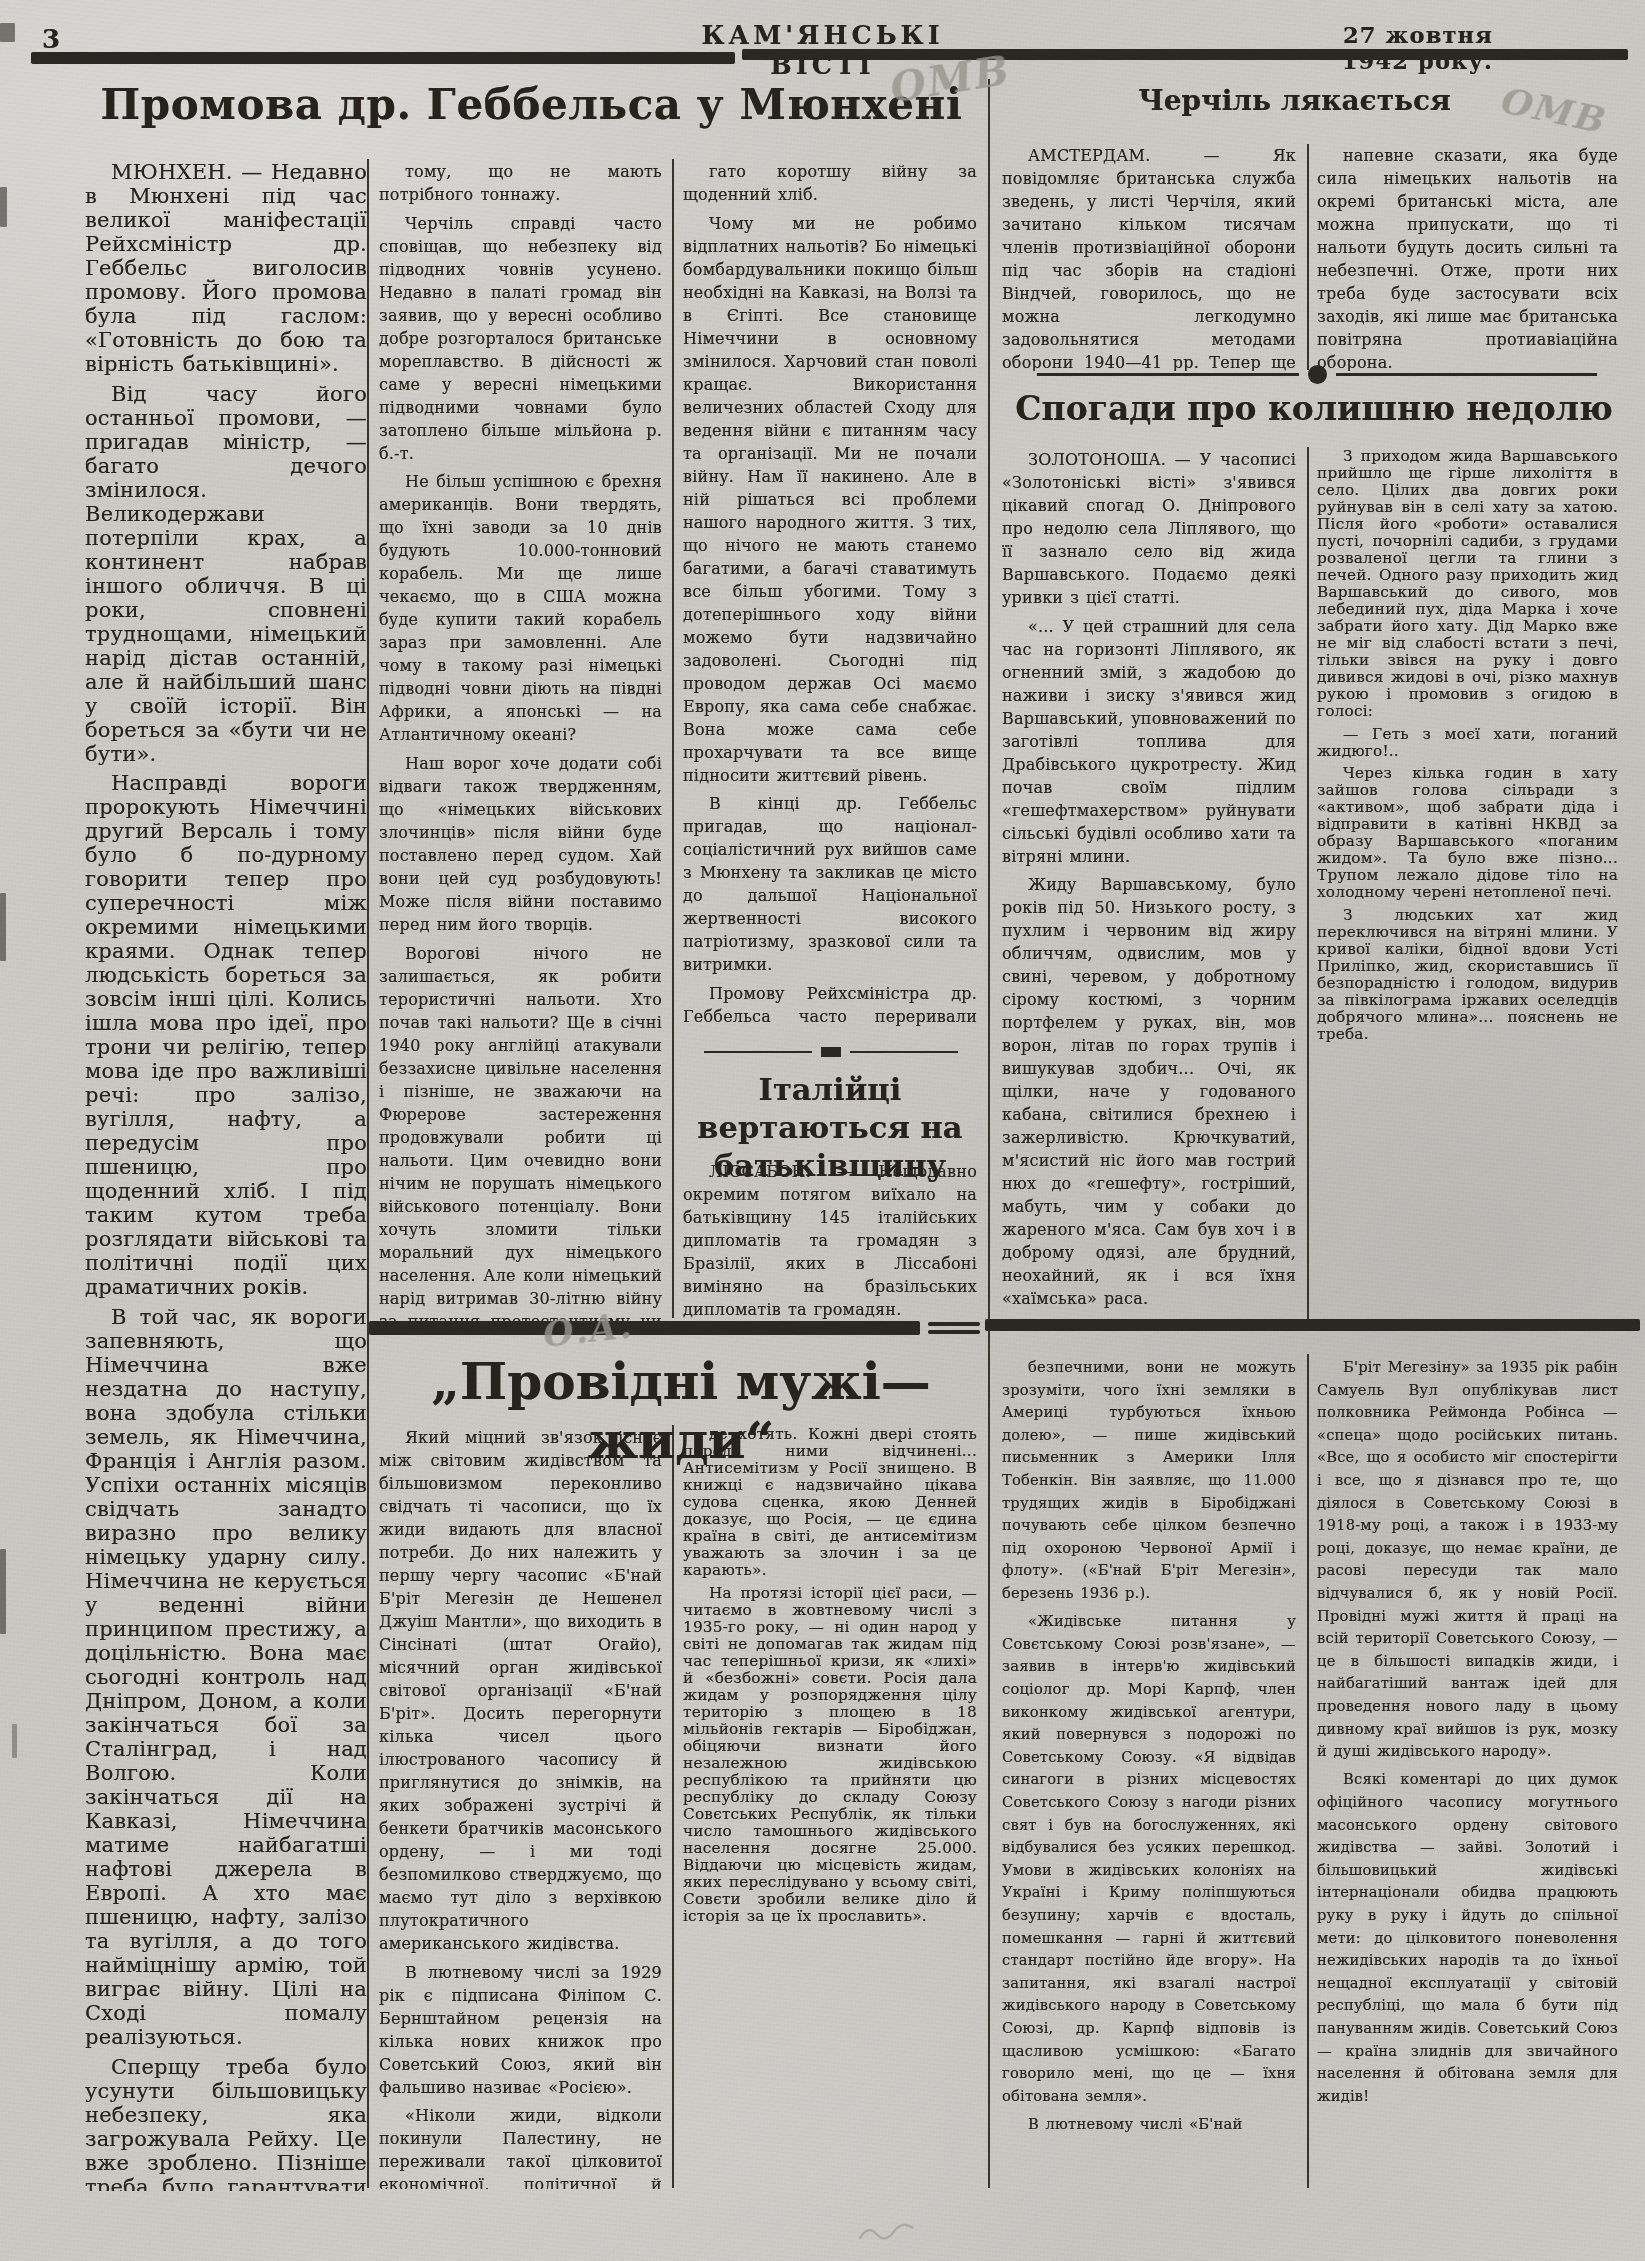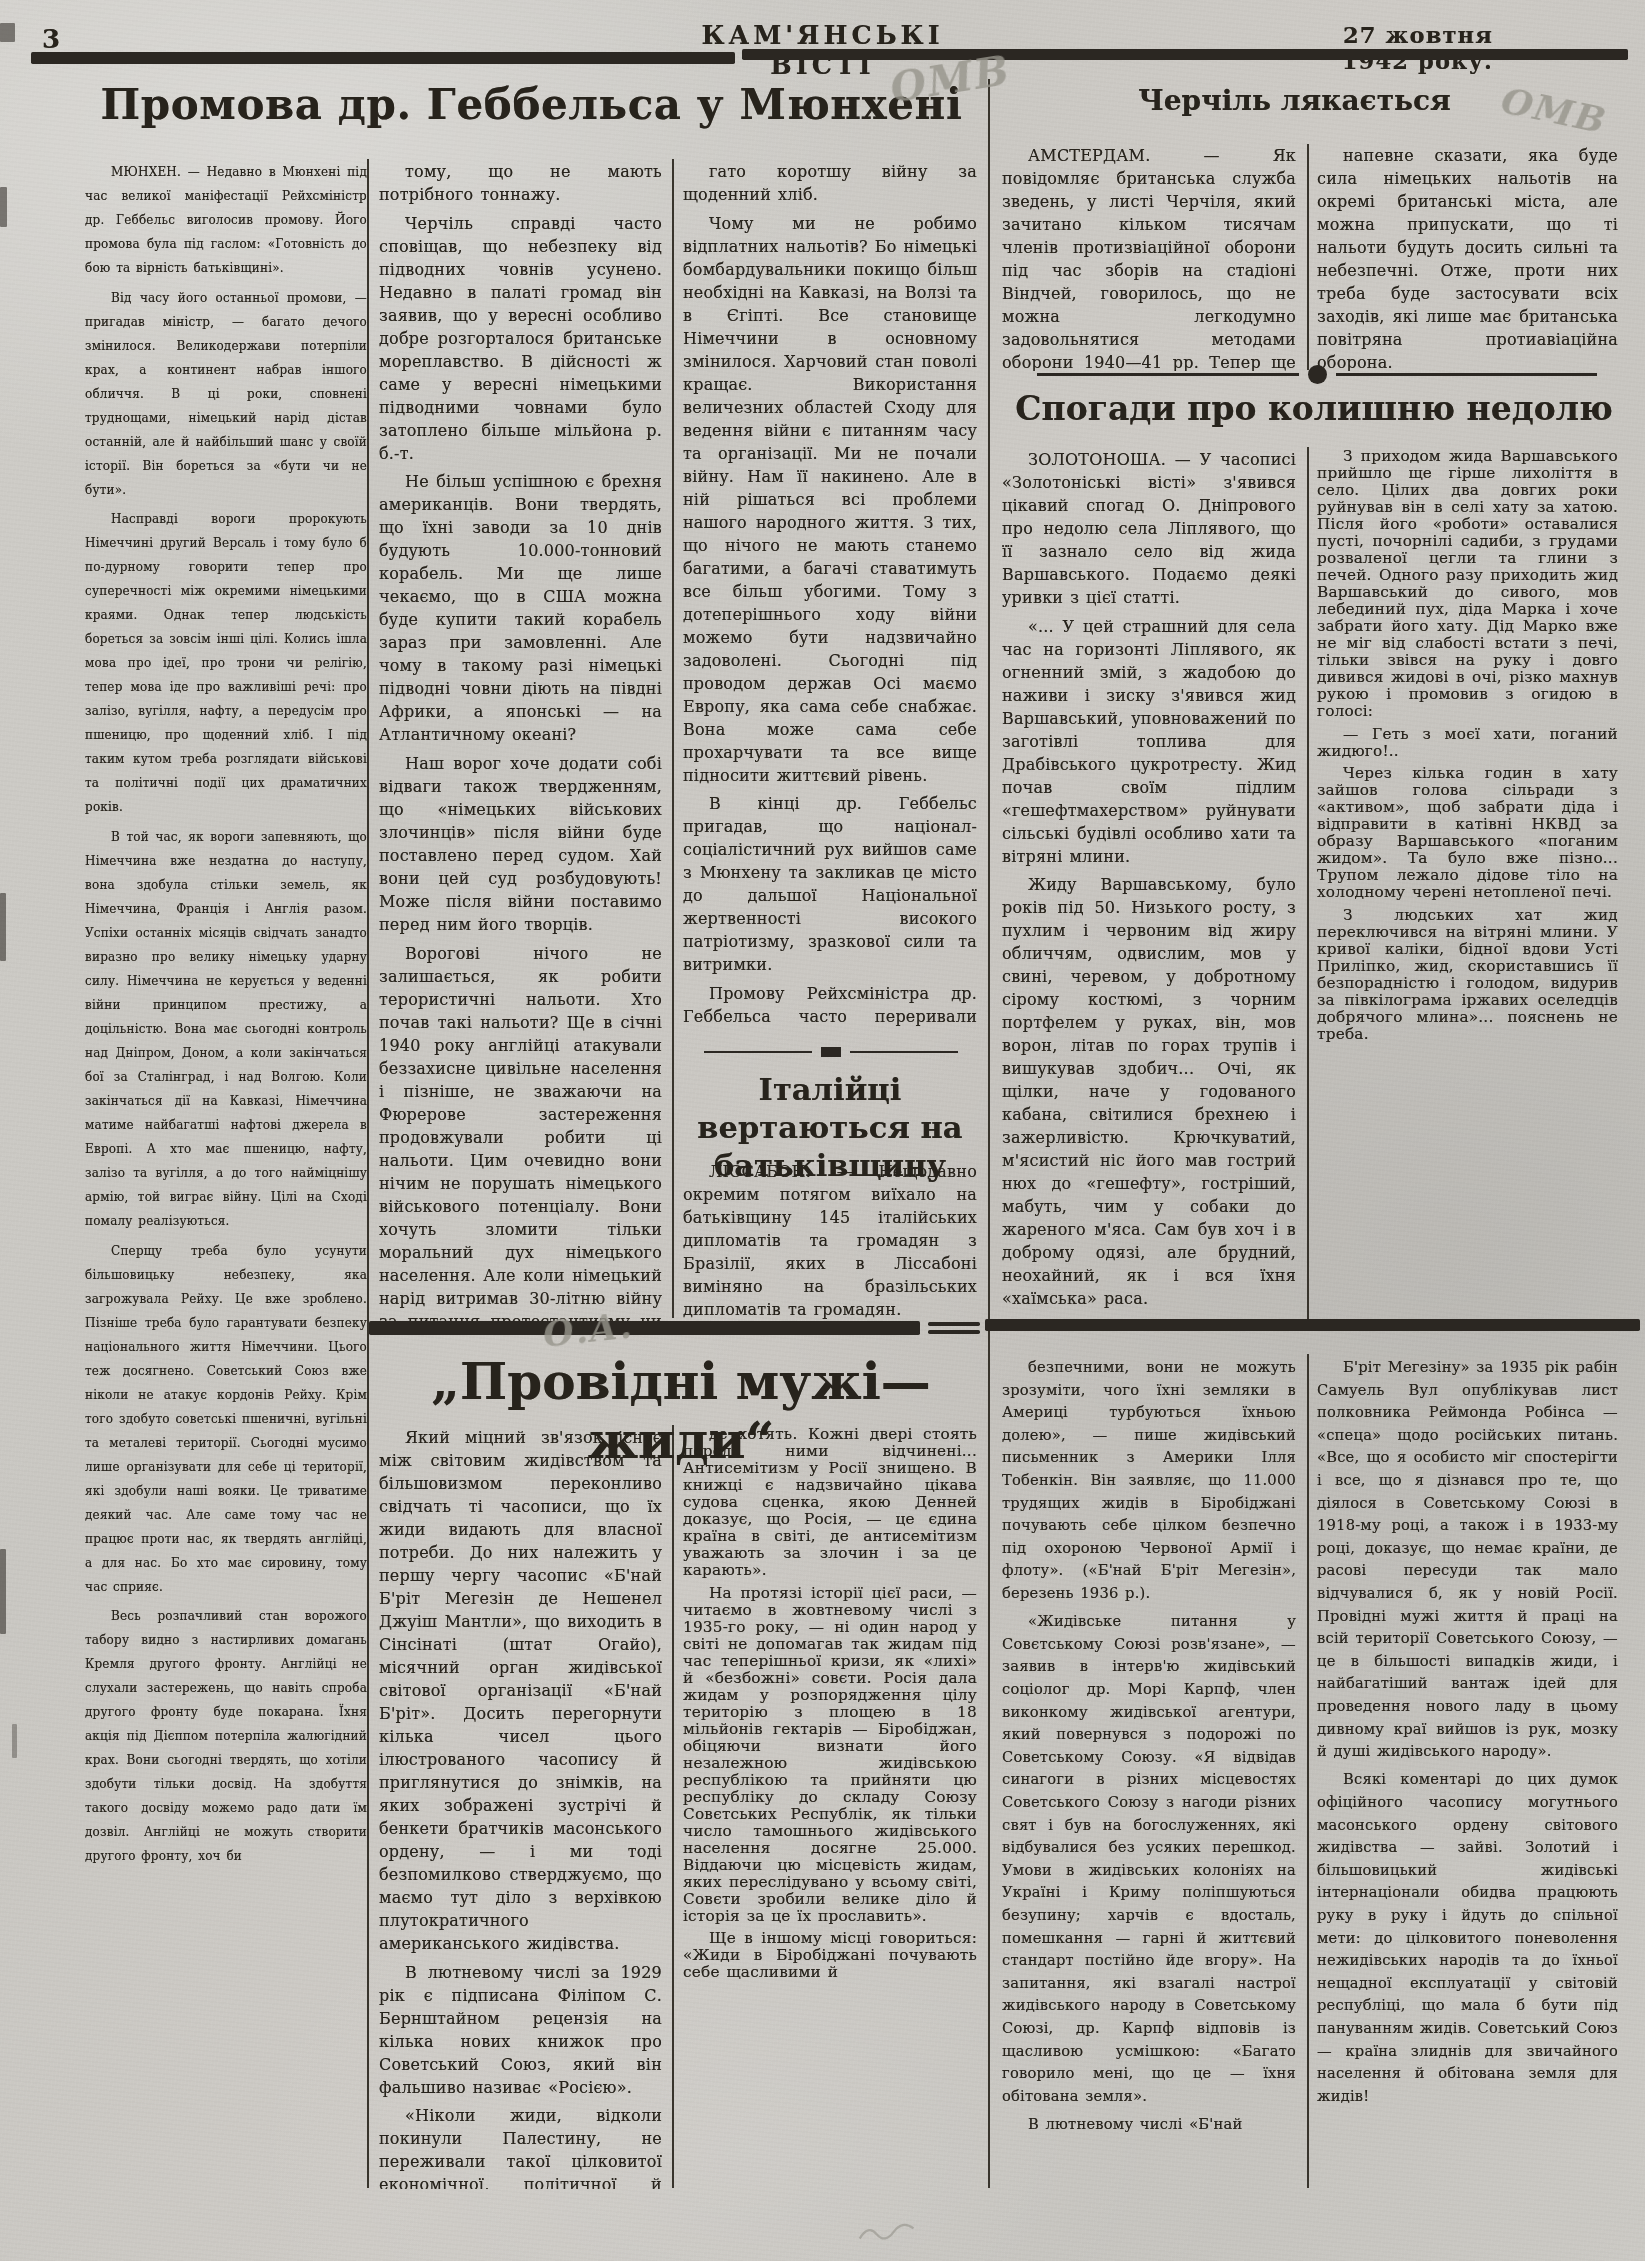--- a/index.html
+++ b/index.html
@@ -13,21 +13,21 @@
   #page::before{content:"";position:absolute;inset:0;pointer-events:none;
     background:
       repeating-linear-gradient(6deg, rgba(0,0,0,.014) 0 1.7px, transparent 1.7px 4.5px),
       repeating-linear-gradient(96deg, rgba(255,255,255,.03) 0 1.1px, transparent 1.1px 3.4px);}
   .abs{position:absolute;}
   .ink{color:#27231c;text-shadow:0 0 0.6px rgba(40,34,26,.55);}
   .b{font-weight:bold;}
   .ctr{text-align:center;}
   .col{position:absolute;text-align:justify;overflow:hidden;letter-spacing:0.2px;word-spacing:1.7px;}
   .col p{margin:0 0 5.7px 0;text-indent:26px;}
-  .f30{font-size:12px;line-height:24px;}
+  .f30{font-size:21px;line-height:24px;}
   .f28{font-size:16px;line-height:23px;}
   .f27{font-size:15.3px;line-height:17px;}
   .f26{font-size:14.7px;line-height:22.6px;}
   .rule-h{position:absolute;background:#2b2722;filter:blur(0.4px);border-radius:1.7px;}
   .rule-v{position:absolute;width:2.3px;background:#38342c;filter:blur(0.3px);}
   .orn{position:absolute;display:flex;align-items:center;gap:9px;}
   .orn .ln{height:2.8px;background:#2b2722;flex:1;filter:blur(0.2px);}
   .orn .sq{width:20.4px;height:10.2px;background:#2b2722;}
   .orn .dot{width:19px;height:19px;border-radius:50%;background:#2b2722;}
   .hand{position:absolute;font-style:italic;font-weight:bold;color:#97958c;opacity:.8;letter-spacing:1.7px;filter:blur(0.3px);}
@@ -119,21 +119,20 @@
 
   <h1 class="abs ink ctr" style="left:373px;top:1352px;width:616px;height:63px;font-size:50px;">„Провідні мужі—жиди“</h1>
   <div class="col ink f28" style="left:379px;top:1426px;width:283px;height:763px;">
       <p>Який міцний зв'язок існує між світовим жидівством та більшовизмом переконливо свідчать ті часописи, що їх жиди видають для власної потреби. До них належить у першу чергу часопис «Б'най Б'ріт Мегезін де Нешенел Джуіш Мантли», що виходить в Сінсінаті (штат Огайо), місячний орган жидівської світової організації «Б'най Б'ріт». Досить перегорнути кілька чисел цього ілюстрованого часопису й приглянутися до знімків, на яких зображені зустрічі й бенкети братчиків масонського ордену, — і ми тоді безпомилково стверджуємо, що маємо тут діло з верхівкою плутократичного американського жидівства.</p>
       <p>В лютневому числі за 1929 рік є підписана Філіпом С. Бернштайном рецензія на кілька нових книжок про Советський Союз, який він фальшиво називає «Росією».</p>
       <p>«Ніколи жиди, відколи покинули Палестину, не переживали такої цілковитої економічної, політичної й соціальної свободи, як тепер у СРСР. Лео Денкен оповідає, як жиди живуть, працюють і вчаться,</p>
     </div>
   <div class="col ink f27" style="left:683px;top:1426px;width:294px;height:763px;">
       <p>де хотять. Кожні двері стоять перед ними відчинені... Антисемітизм у Росії знищено. В книжці є надзвичайно цікава судова сценка, якою Денней доказує, що Росія, — це єдина країна в світі, де антисемітизм уважають за злочин і за це карають».</p>
       <p>На протязі історії цієї раси, — читаємо в жовтневому числі з 1935-го року, — ні один народ у світі не допомагав так жидам під час теперішньої кризи, як «лихі» й «безбожні» совєти. Росія дала жидам у розпорядження цілу територію з площею в 18 мільйонів гектарів — Біробіджан, обіцяючи визнати його незалежною жидівською республікою та прийняти цю республіку до складу Союзу Совєтських Республік, як тільки число тамошнього жидівського населення досягне 25.000. Віддаючи цю місцевість жидам, яких переслідувано у всьому світі, Совєти зробили велике діло й історія за це їх прославить».</p>
-      <p>Ще в іншому місці говориться: «Жиди в Біробіджані почувають себе щасливими й</p>
     </div>
   <div class="col ink f26" style="left:1002px;top:1356px;width:294px;height:834px;">
       <p>безпечними, вони не можуть зрозуміти, чого їхні земляки в Америці турбуються їхньою долею», — пише жидівський письменник з Америки Ілля Тобенкін. Він заявляє, що 11.000 трудящих жидів в Біробіджані почувають себе цілком безпечно під охороною Червоної Армії і флоту». («Б'най Б'ріт Мегезін», березень 1936 р.).</p>
       <p>«Жидівське питання у Совєтському Союзі розв'язане», — заявив в інтерв'ю жидівський соціолог др. Морі Карпф, член виконкому жидівської агентури, який повернувся з подорожі по Советському Союзу. «Я відвідав синагоги в різних місцевостях Советського Союзу з нагоди різних свят і був на богослуженнях, які відбувалися без усяких перешкод. Умови в жидівських колоніях на Україні і Криму поліпшуються безупину; харчів є вдосталь, помешкання — гарні й життєвий стандарт постійно йде вгору». На запитання, які взагалі настрої жидівського народу в Советському Союзі, др. Карпф відповів із щасливою усмішкою: «Багато говорило мені, що це — їхня обітована земля».</p>
       <p>В лютневому числі «Б'най</p>
     </div>
   <div class="col ink f26" style="left:1317px;top:1356px;width:301px;height:834px;">
       <p>Б'ріт Мегезіну» за 1935 рік рабін Самуель Вул опублікував лист полковника Реймонда Робінса — «спеца» щодо російських питань. «Все, що я особисто міг спостерігти і все, що я дізнався про те, що діялося в Советському Союзі в 1918-му році, а також і в 1933-му році, доказує, що немає країни, де расові пересуди так мало відчувалися б, як у новій Росії. Провідні мужі життя й праці на всій території Советського Союзу, — це в більшості випадків жиди, і найбагатіший вантаж ідей для проведення нового ладу в цьому дивному краї вийшов із рук, мозку й душі жидівського народу».</p>
       <p>Всякі коментарі до цих думок офіційного часопису могутнього масонського ордену світового жидівства — зайві. Золотий і більшовицький жидівські інтернаціонали обидва працюють руку в руку і йдуть до спільної мети: до цілковитого поневолення нежидівських народів та до їхньої нещадної експлуатації у світовій республіці, що мала б бути під пануванням жидів. Советський Союз — країна злиднів для звичайного населення й обітована земля для жидів!</p>
     </div>

